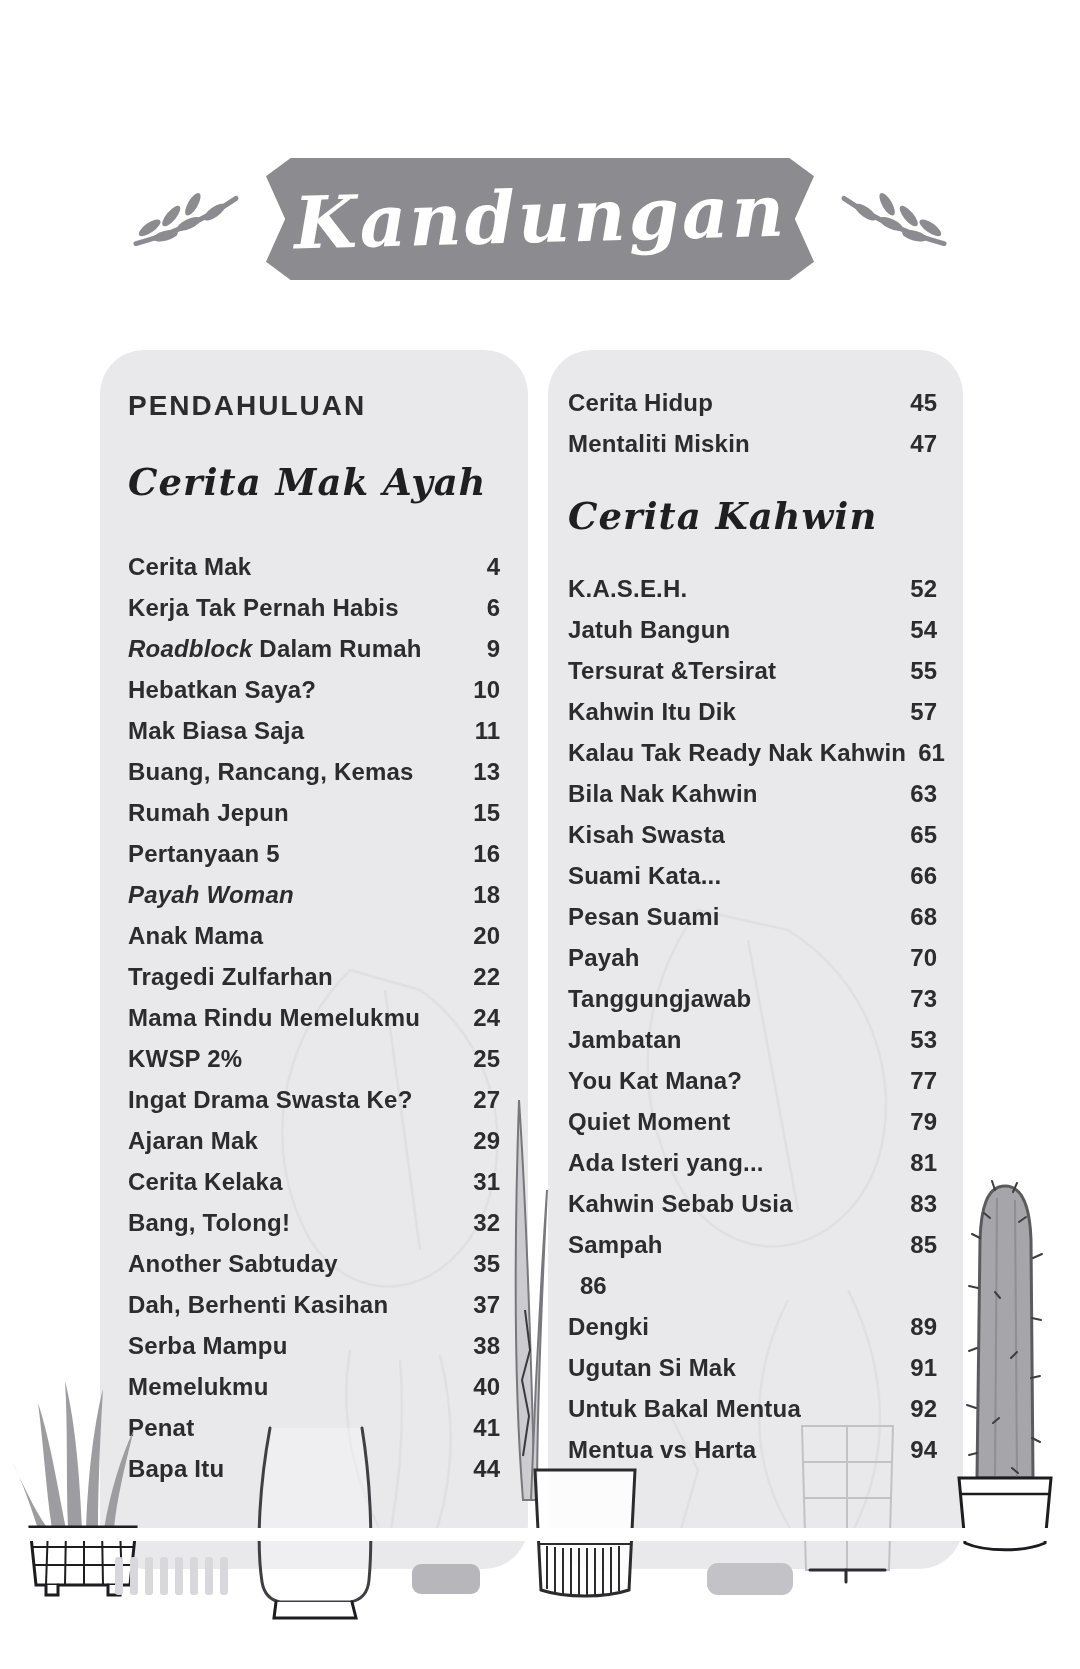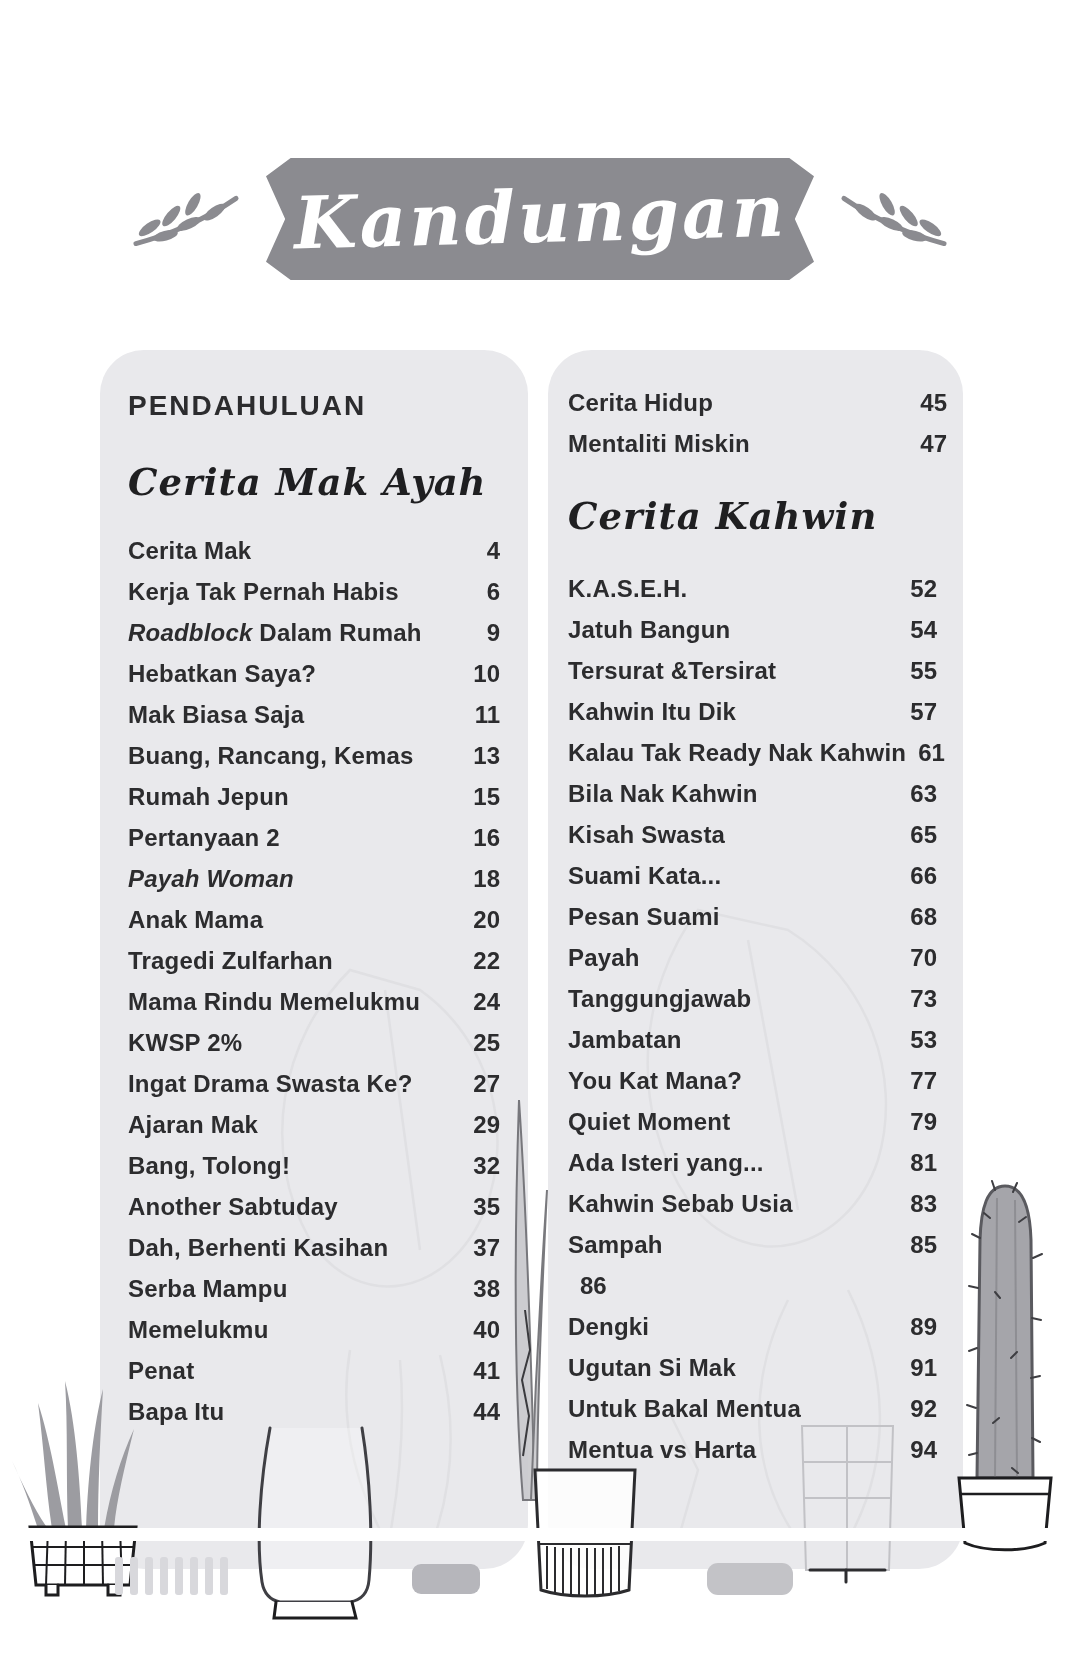--- a/index.html
+++ b/index.html
@@ -28,22 +28,22 @@
   .sketch-layer{position:absolute;inset:0;z-index:0;pointer-events:none;}
 
   .intro-heading{position:absolute;left:28px;top:40px;font-size:28px;font-weight:bold;
     letter-spacing:2px;color:var(--text,#2c2c2e);z-index:1;}
   .section-title{position:absolute;font-family:"DejaVu Serif",serif;font-style:italic;
     font-weight:bold;font-size:37px;color:#1f1f21;z-index:1;letter-spacing:1px;}
   .panel.left .section-title{left:28px;top:110px;}
   .panel.right .section-title{left:20px;top:144px;}
 
   ul.toc{position:absolute;margin:0;padding:0;list-style:none;z-index:1;}
-  .panel.left  ul.toc.main{left:28px;right:28px;top:180px;}
-  .panel.right ul.toc.pre {left:20px;right:16px;top:32px;}
+  .panel.left  ul.toc.main{left:28px;right:28px;top:196px;}
+  .panel.right ul.toc.pre {left:20px;right:26px;top:32px;}
   .panel.right ul.toc.main{left:20px;right:26px;top:218px;}
   .toc-row{height:41px;display:flex;align-items:center;justify-content:space-between;
     font-weight:bold;font-size:24px;color:var(--text,#2c2c2e);}
   .toc-row .t{white-space:nowrap;letter-spacing:.2px;}
   .toc-row .p{margin-left:12px;}
   .ital{font-style:italic;}
 
   
   .decoration{position:absolute;z-index:5;pointer-events:none;}
   .dec-snake{left:8px;top:1368px;width:150px;height:232px;}
@@ -135,21 +135,21 @@
           <span class="t">Buang, Rancang, Kemas</span>
           <span class="p">13</span>
         </li>
 
         <li class="toc-row">
           <span class="t">Rumah Jepun</span>
           <span class="p">15</span>
         </li>
 
         <li class="toc-row">
-          <span class="t">Pertanyaan 2</span>
+          <span class="t">Pertanyaan 5</span>
           <span class="p">16</span>
         </li>
 
         <li class="toc-row">
           <span class="t"><span class="ital">Payah Woman</span></span>
           <span class="p">18</span>
         </li>
 
         <li class="toc-row">
           <span class="t">Anak Mama</span>
@@ -174,20 +174,24 @@
         <li class="toc-row">
           <span class="t">Ingat Drama Swasta Ke?</span>
           <span class="p">27</span>
         </li>
 
         <li class="toc-row">
           <span class="t">Ajaran Mak</span>
           <span class="p">29</span>
         </li>
 
+        <li class="toc-row">
+          <span class="t">Cerita Kelaka</span>
+          <span class="p">31</span>
+        </li>
 
         <li class="toc-row">
           <span class="t">Bang, Tolong!</span>
           <span class="p">32</span>
         </li>
 
         <li class="toc-row">
           <span class="t">Another Sabtuday</span>
           <span class="p">35</span>
         </li>

